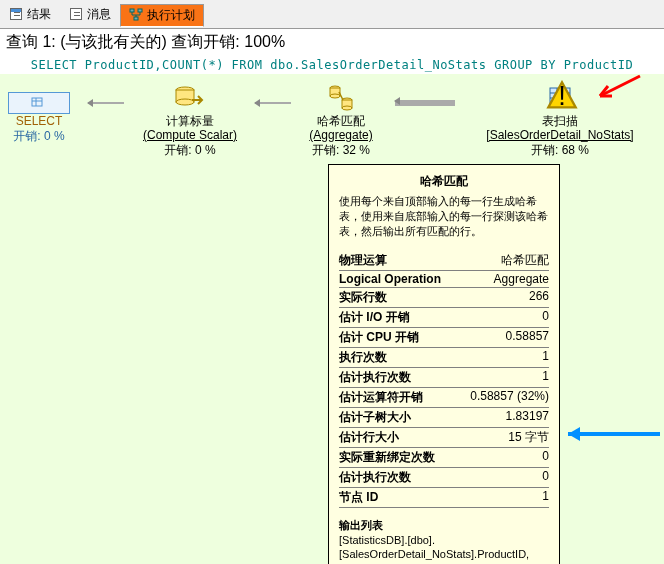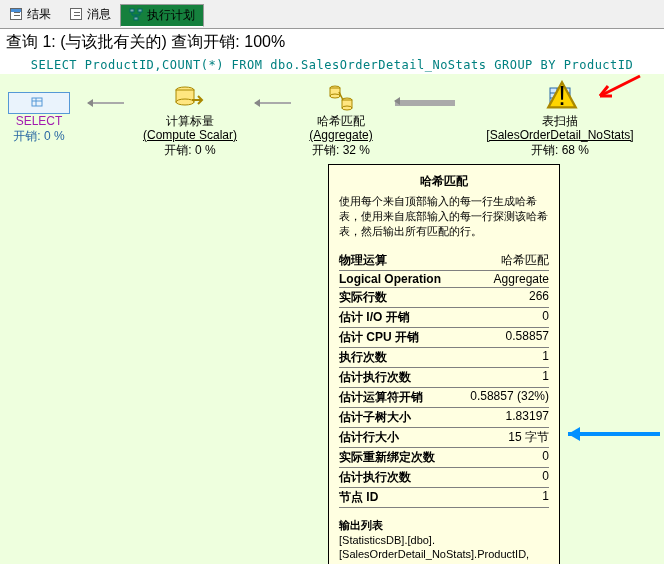--- a/index.html
+++ b/index.html
@@ -1,19 +1,19 @@
 <!DOCTYPE html>
 <html><head>
 <meta charset="utf-8">
 <style>
 * { margin: 0; padding: 0; box-sizing: border-box; font-family: "Microsoft YaHei", "SimSun", Arial, sans-serif; font-size: 12px; }
 body { width: 664px; height: 564px; background: #fff; }
 .tabs { display: flex; border-bottom: 1px solid #999; background: #f0f0f0; height: 29px; align-items: center; }
 .tab { display: flex; align-items: center; padding: 2px 8px; border: 1px solid transparent; gap: 4px; cursor: pointer; }
-.tab.active { background: #15803d; border: 1px solid #999; border-bottom: 1px solid #fff; position: relative; top: 1px; }
+.tab.active { background: #f97316; border: 1px solid #999; border-bottom: 1px solid #fff; position: relative; top: 1px; }
 .tab-icon { width: 14px; height: 14px; display: flex; align-items: center; justify-content: center; }
 .grid-icon { width: 12px; height: 12px; background: linear-gradient(to bottom, #4a90d9 0%, #4a90d9 30%, #fff 30%, #fff 100%); border: 1px solid #666; position: relative; }
 .grid-icon::after { content: ""; position: absolute; left: 3px; top: 3px; width: 6px; height: 1px; background: #666; box-shadow: 0 3px 0 #666; }
 .header-text { padding: 3px 6px; color: #000; font-size: 16px; }
 .sql-text { padding: 2px 6px; color: #008080; font-family: Consolas, monospace; font-size: 12px; letter-spacing: 0.5px; text-align: center; }
 .plan-area { background: #eeffde; position: relative; height: 497px; overflow: hidden; }
 .node { position: absolute; text-align: center; }
 .node-icon { width: 32px; height: 32px; margin: 0 auto; display: flex; align-items: center; justify-content: center; }
 .node-label { font-size: 12px; color: #000; line-height: 14px; }
 .node-sublabel { font-size: 12px; color: #000; text-decoration: underline; }
@@ -67,21 +67,21 @@
 <div class="plan-area">
 
   <div class="node" style="left:8px; top:18px;">
     <div class="select-box">
       <svg width="16" height="16" viewBox="0 0 16 16" style="margin-right:2px;">
           <rect x="2" y="3" width="10" height="8" fill="none" stroke="#5598d6"></rect>
           <line x1="2" y1="6" x2="12" y2="6" stroke="#5598d6"></line>
           <line x1="6" y1="3" x2="6" y2="11" stroke="#5598d6"></line>
         </svg>
     </div>
-    <div class="node-label" style="color:#a21caf">SELECT</div>
+    <div class="node-label" style="color:#a16207">SELECT</div>
     <div class="node-cost" style="color:#2968a3">开销: 0 %</div>
   </div>
 
   <div class="arrow" style="left:88px; top:28px; width:36px;"></div>
 
   <div class="node" style="left:130px; top:8px; width:120px;">
     <div class="node-icon scalar-icon">
       <svg viewBox="0 0 32 32">
           <ellipse cx="11" cy="8" rx="9" ry="3" fill="#ffe680" stroke="#aa8800"></ellipse>
           <rect x="2" y="8" width="18" height="12" fill="#ffe680" stroke="#aa8800"></rect>

